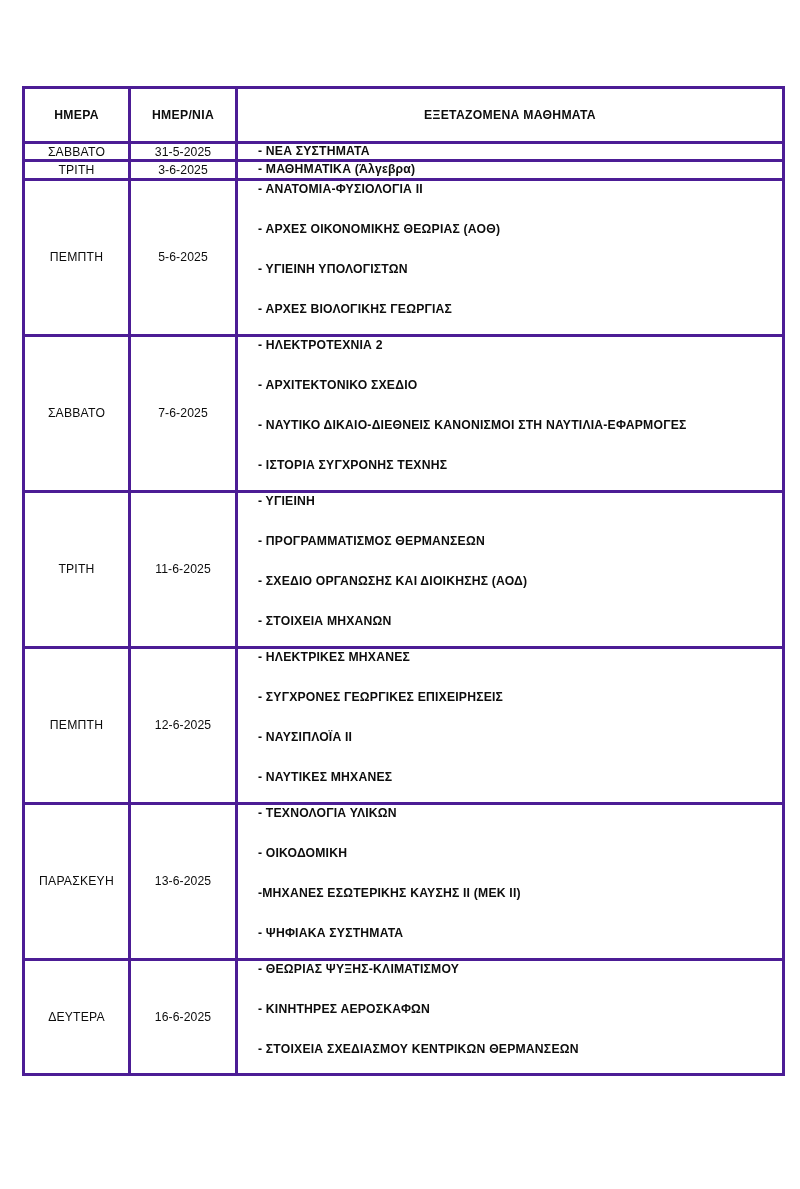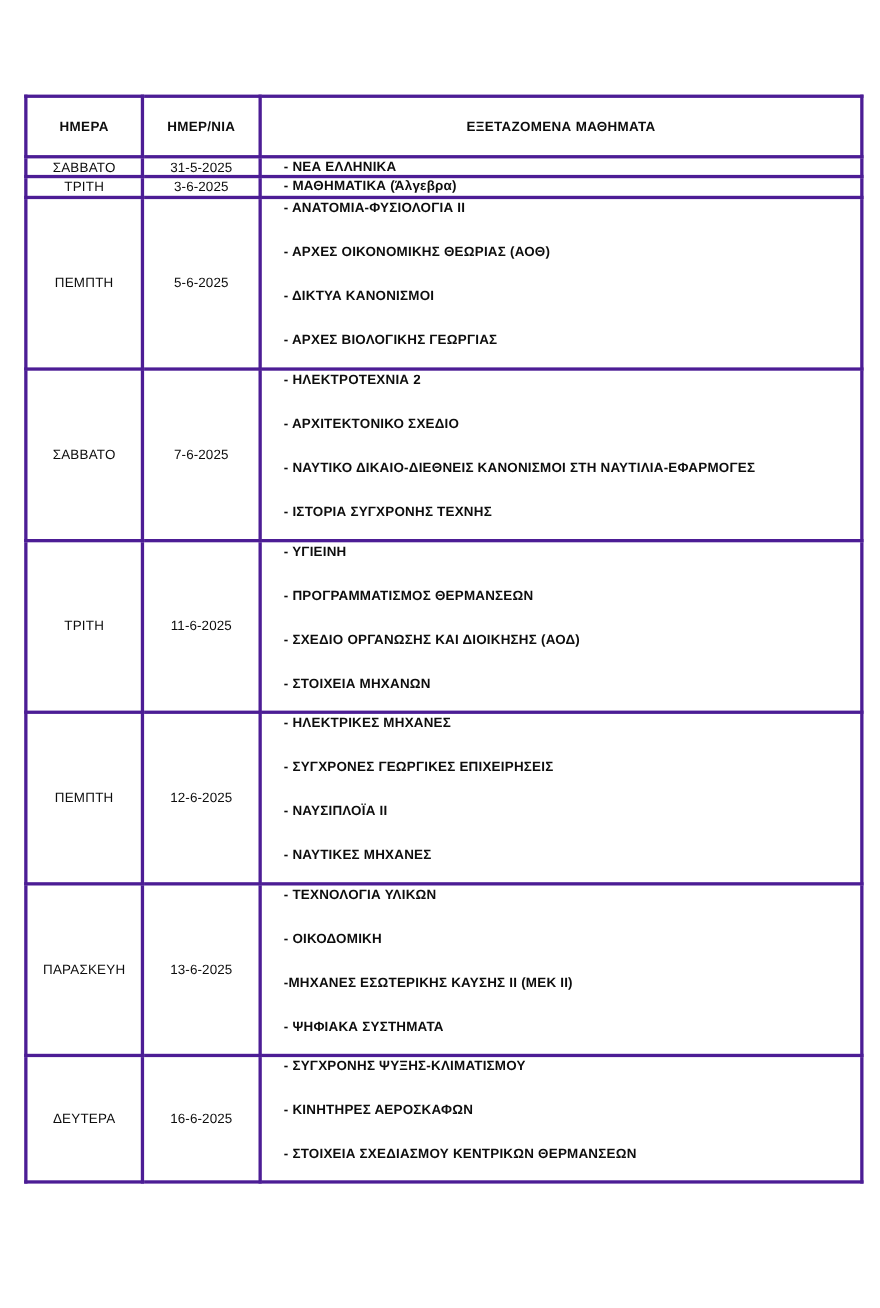--- a/index.html
+++ b/index.html
@@ -134,21 +134,21 @@
         <th>ΕΞΕΤΑΖΟΜΕΝΑ ΜΑΘΗΜΑΤΑ</th>
       </tr>
     </thead>
     <tbody>
 
       <tr class="row-single">
         <td class="cell-day">ΣΑΒΒΑΤΟ</td>
         <td class="cell-date">31-5-2025</td>
         <td class="cell-subjects">
           <ul class="subject-list">
-            <li class="subject-item">- ΝΕΑ ΕΛΛΗΝΙΚΑ</li>
+            <li class="subject-item">- ΝΕΑ ΣΥΣΤΗΜΑΤΑ</li>
           </ul>
         </td>
       </tr>
 
       <tr class="row-single">
         <td class="cell-day">ΤΡΙΤΗ</td>
         <td class="cell-date">3-6-2025</td>
         <td class="cell-subjects">
           <ul class="subject-list">
             <li class="subject-item">- ΜΑΘΗΜΑΤΙΚΑ (Άλγεβρα)</li>
@@ -156,21 +156,21 @@
         </td>
       </tr>
 
       <tr class="row-tall">
         <td class="cell-day">ΠΕΜΠΤΗ</td>
         <td class="cell-date">5-6-2025</td>
         <td class="cell-subjects">
           <ul class="subject-list">
             <li class="subject-item">- ΑΝΑΤΟΜΙΑ-ΦΥΣΙΟΛΟΓΙΑ ΙΙ</li>
             <li class="subject-item">- ΑΡΧΕΣ ΟΙΚΟΝΟΜΙΚΗΣ ΘΕΩΡΙΑΣ (ΑΟΘ)</li>
-            <li class="subject-item">- ΔΙΚΤΥΑ ΚΑΝΟΝΙΣΜΟΙ</li>
+            <li class="subject-item">- ΥΓΙΕΙΝΗ ΥΠΟΛΟΓΙΣΤΩΝ</li>
             <li class="subject-item">- ΑΡΧΕΣ ΒΙΟΛΟΓΙΚΗΣ ΓΕΩΡΓΙΑΣ</li>
           </ul>
         </td>
       </tr>
 
       <tr class="row-tall">
         <td class="cell-day">ΣΑΒΒΑΤΟ</td>
         <td class="cell-date">7-6-2025</td>
         <td class="cell-subjects">
           <ul class="subject-list">
@@ -219,21 +219,21 @@
             <li class="subject-item">- ΨΗΦΙΑΚΑ ΣΥΣΤΗΜΑΤΑ</li>
           </ul>
         </td>
       </tr>
 
       <tr class="row-tall">
         <td class="cell-day">ΔΕΥΤΕΡΑ</td>
         <td class="cell-date">16-6-2025</td>
         <td class="cell-subjects">
           <ul class="subject-list">
-            <li class="subject-item">- ΣΥΓΧΡΟΝΗΣ ΨΥΞΗΣ-ΚΛΙΜΑΤΙΣΜΟΥ</li>
+            <li class="subject-item">- ΘΕΩΡΙΑΣ ΨΥΞΗΣ-ΚΛΙΜΑΤΙΣΜΟΥ</li>
             <li class="subject-item">- ΚΙΝΗΤΗΡΕΣ ΑΕΡΟΣΚΑΦΩΝ</li>
             <li class="subject-item">- ΣΤΟΙΧΕΙΑ ΣΧΕΔΙΑΣΜΟΥ ΚΕΝΤΡΙΚΩΝ ΘΕΡΜΑΝΣΕΩΝ</li>
           </ul>
         </td>
       </tr>
 
     </tbody>
   </table>
 
 </div>

